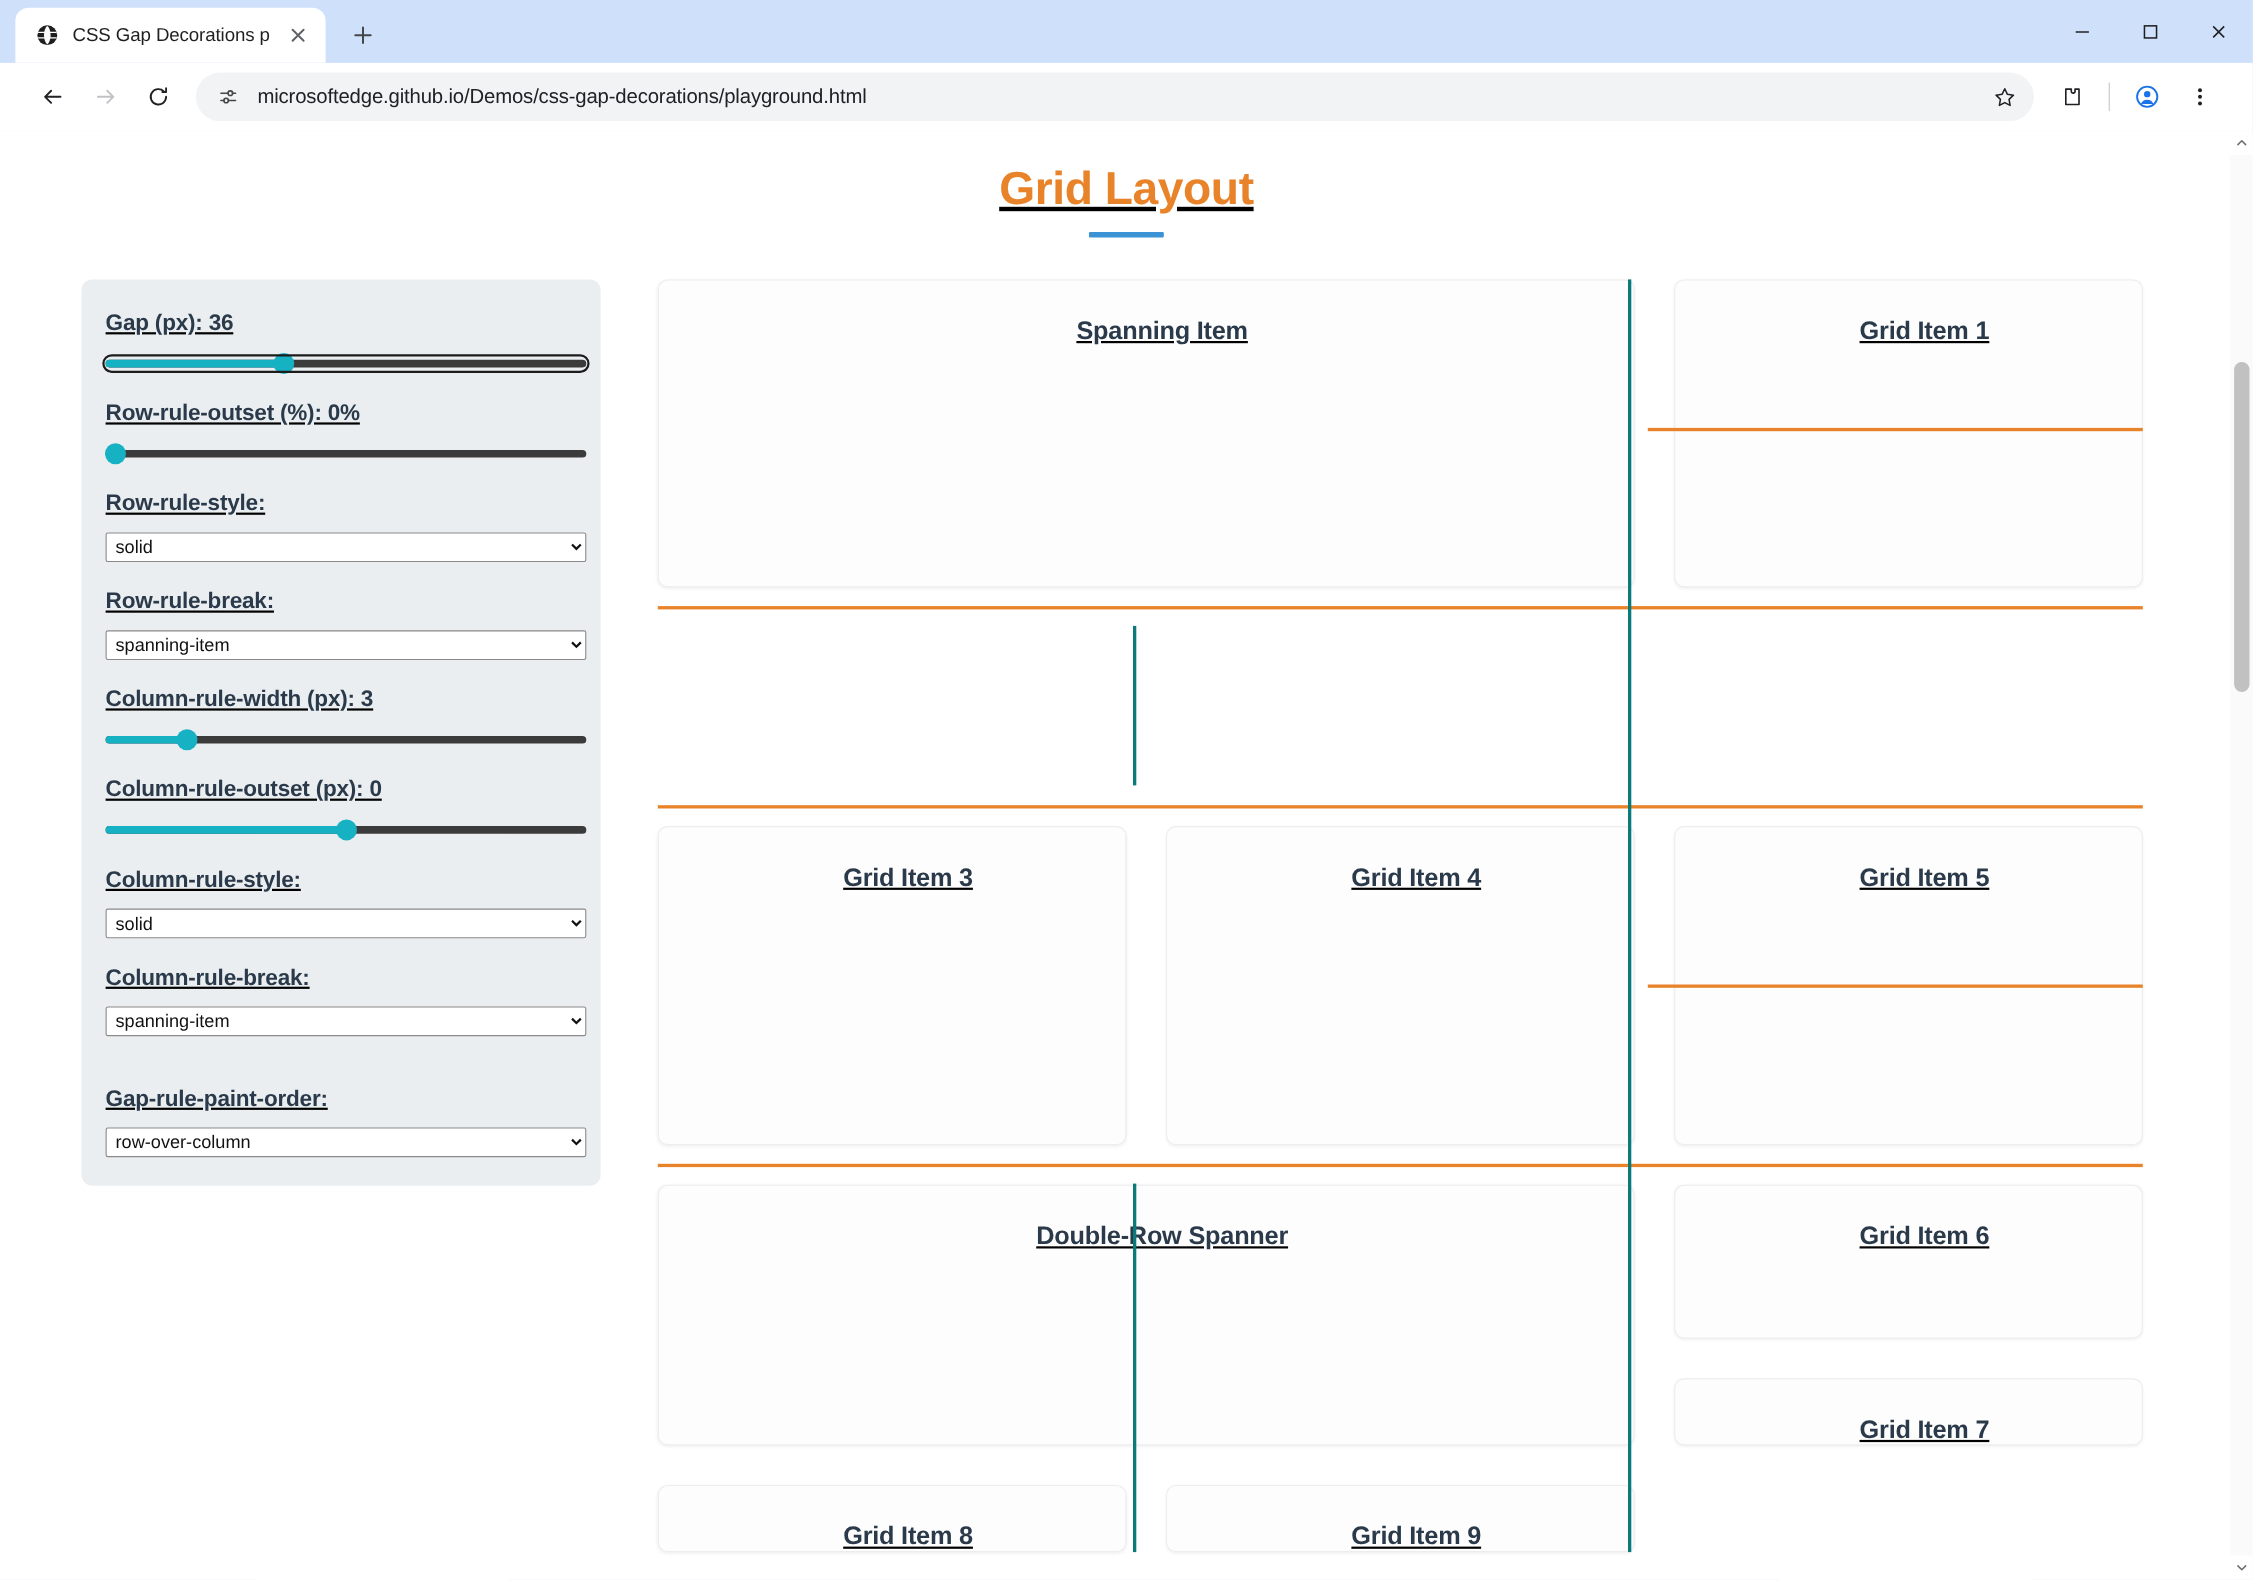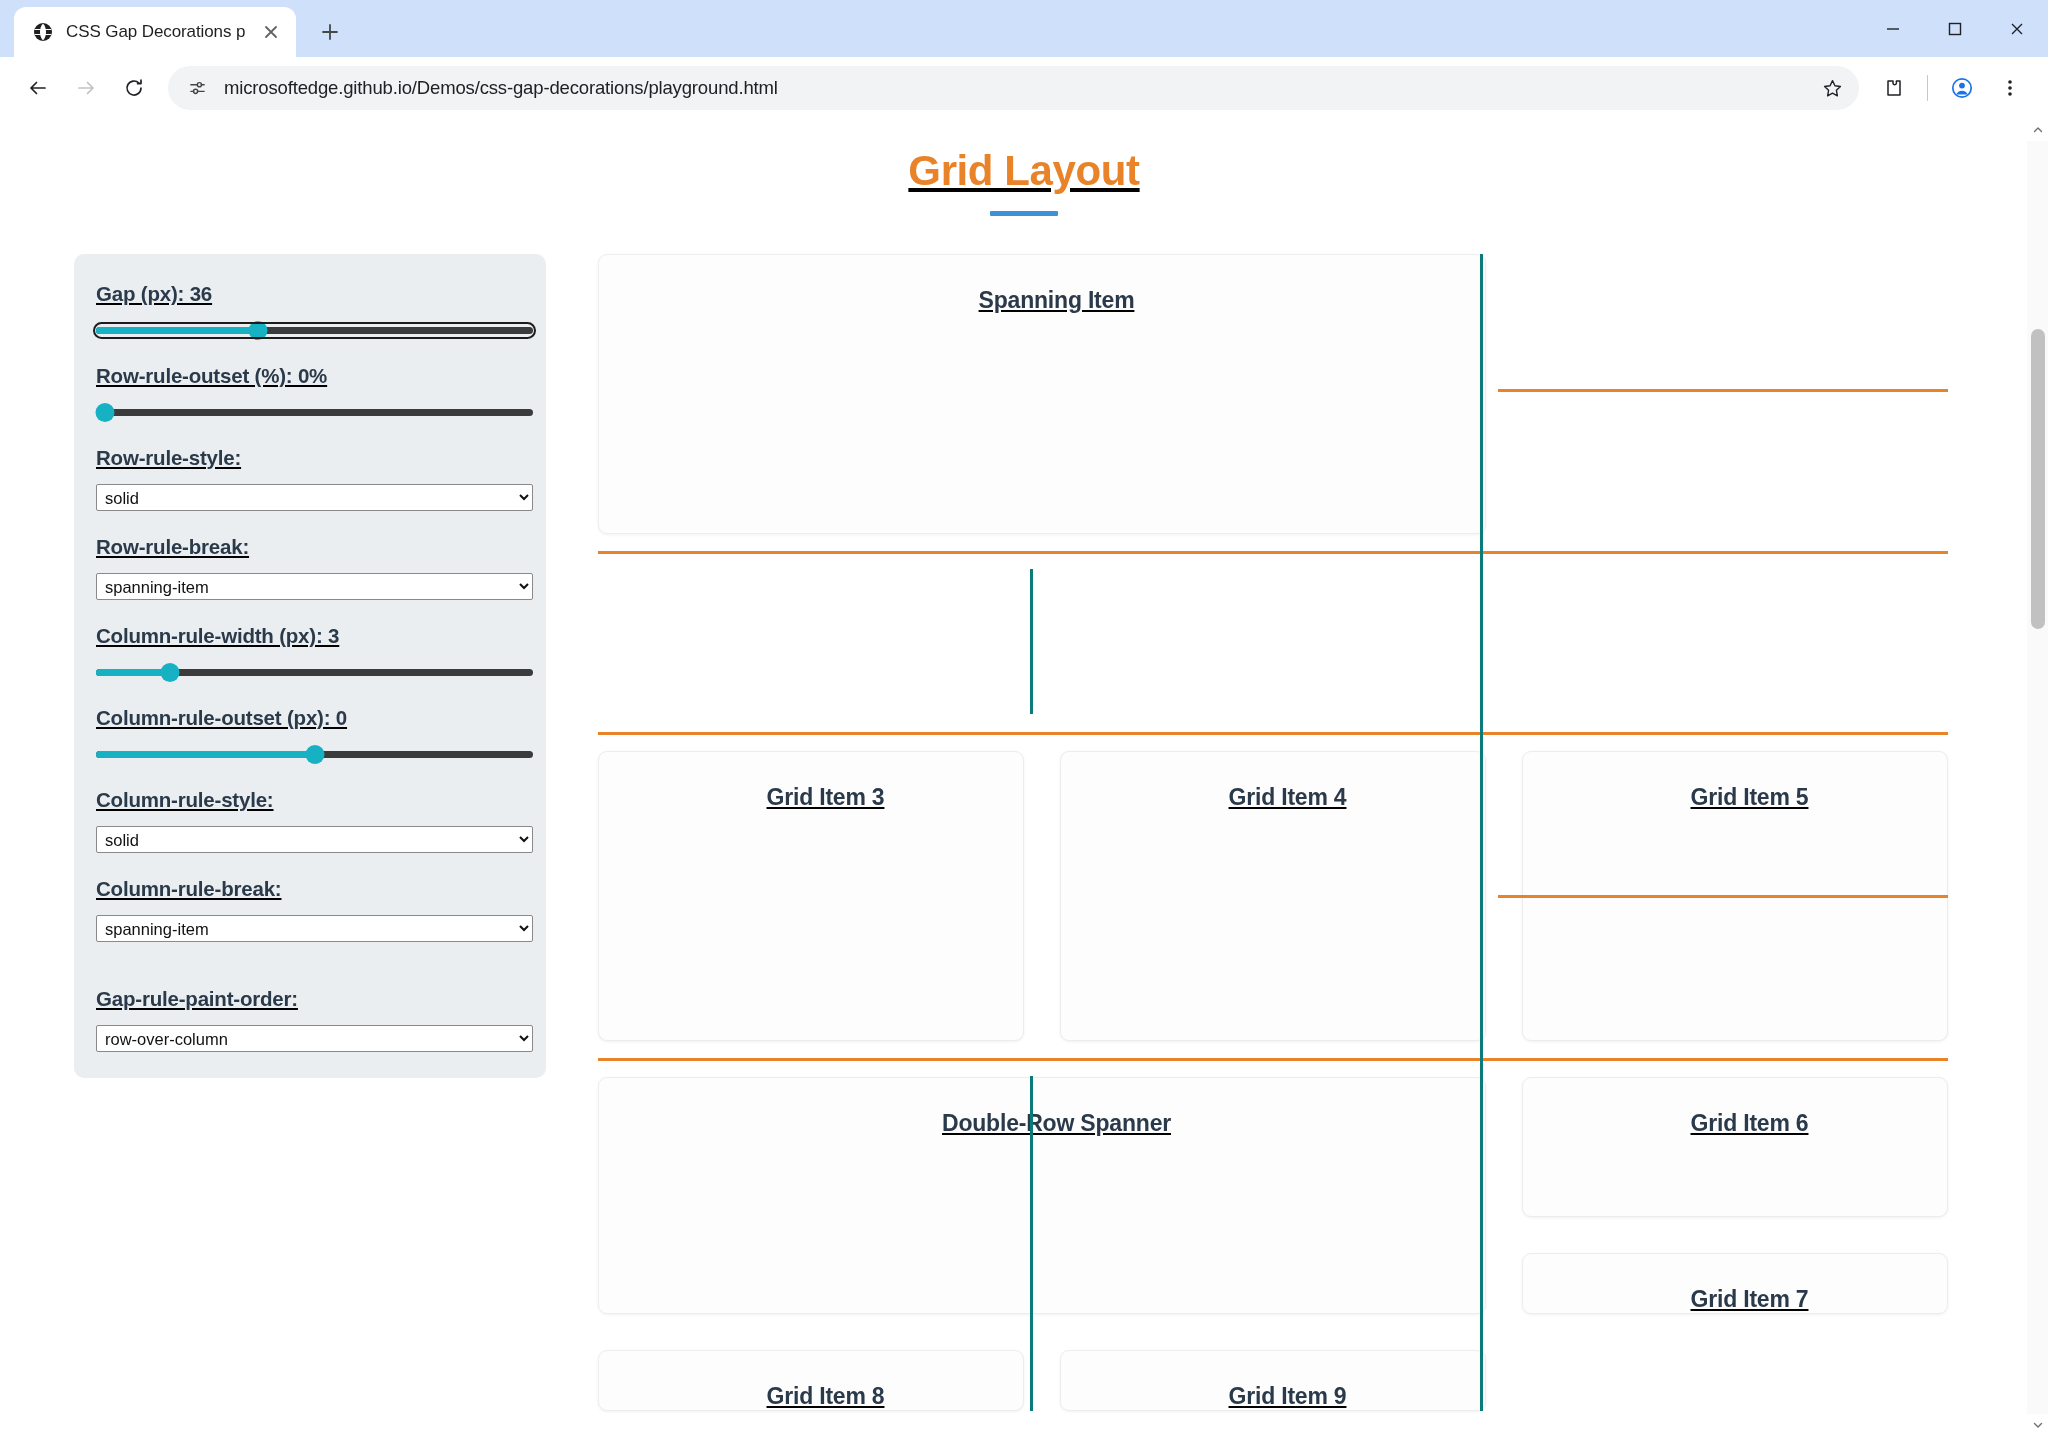--- a/index.html
+++ b/index.html
@@ -30,21 +30,21 @@
     letter-spacing:-0.1px;
   }
   .tab-close { width:26px; height:26px; display:flex; align-items:center; justify-content:center;
                border-radius:50%; flex:0 0 26px; }
   .newtab { width:44px; height:44px; display:flex; align-items:center; justify-content:center;
             margin-left:12px; margin-bottom:3px; border-radius:50%; }
   .wincontrols { position:absolute; right:0; top:0; height:57px; display:flex; }
   .wc { width:62px; height:57px; display:flex; align-items:center; justify-content:center; }
 
   .toolbar { height:62px; background:#ffffff; display:flex; align-items:center;
-             padding:0 16px; gap:4px; }
+             padding:0 26px; gap:4px; }
   .navbtn { width:44px; height:44px; border-radius:50%; display:flex; align-items:center;
             justify-content:center; flex:0 0 44px; }
   .omnibox {
     flex:1; height:44px; background:#f1f3f4; border-radius:22px; display:flex;
     align-items:center; padding:0 10px 0 14px; margin:0 8px; gap:12px;
     position:relative;
   }
   .omni-icon { width:30px; height:30px; display:flex; align-items:center; justify-content:center;
                border-radius:50%; flex:0 0 30px; }
   .omni-url { flex:1; font-size:18.5px; color:#202124; white-space:nowrap; overflow:hidden;
@@ -345,20 +345,23 @@
             </div>
 
           </div>
 
           <div class="gridwrap">
             <div class="grid">
 
               <div class="gi span2">
                 <span>Spanning Item</span>
               </div>
+              <div class="gi">
+                <span>Grid Item 1</span>
+              </div>
 
 
               <div class="gi" style="grid-column:1; grid-row:3">
                 <span>Grid Item 3</span>
               </div>
               <div class="gi" style="grid-column:2; grid-row:3">
                 <span>Grid Item 4</span>
               </div>
               <div class="gi" style="grid-column:3; grid-row:3">
                 <span>Grid Item 5</span>

